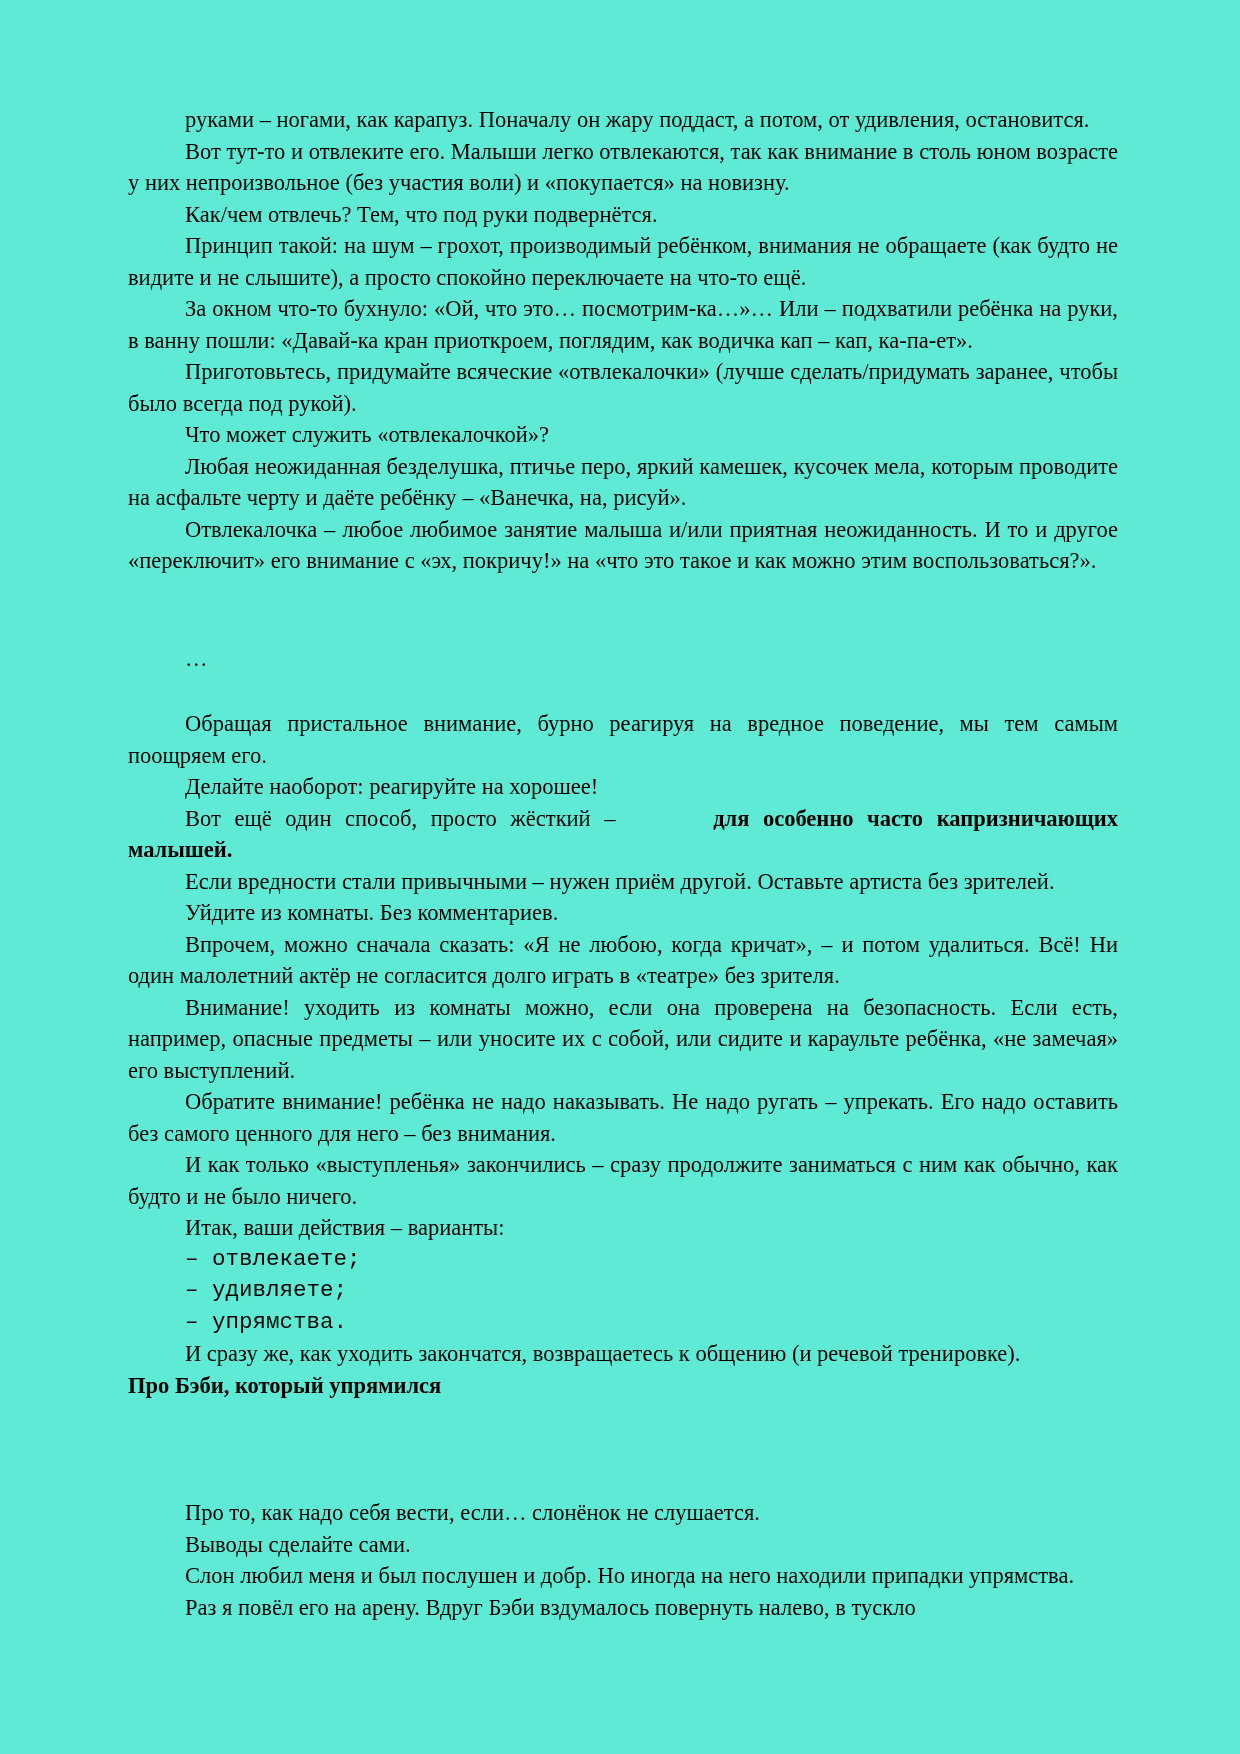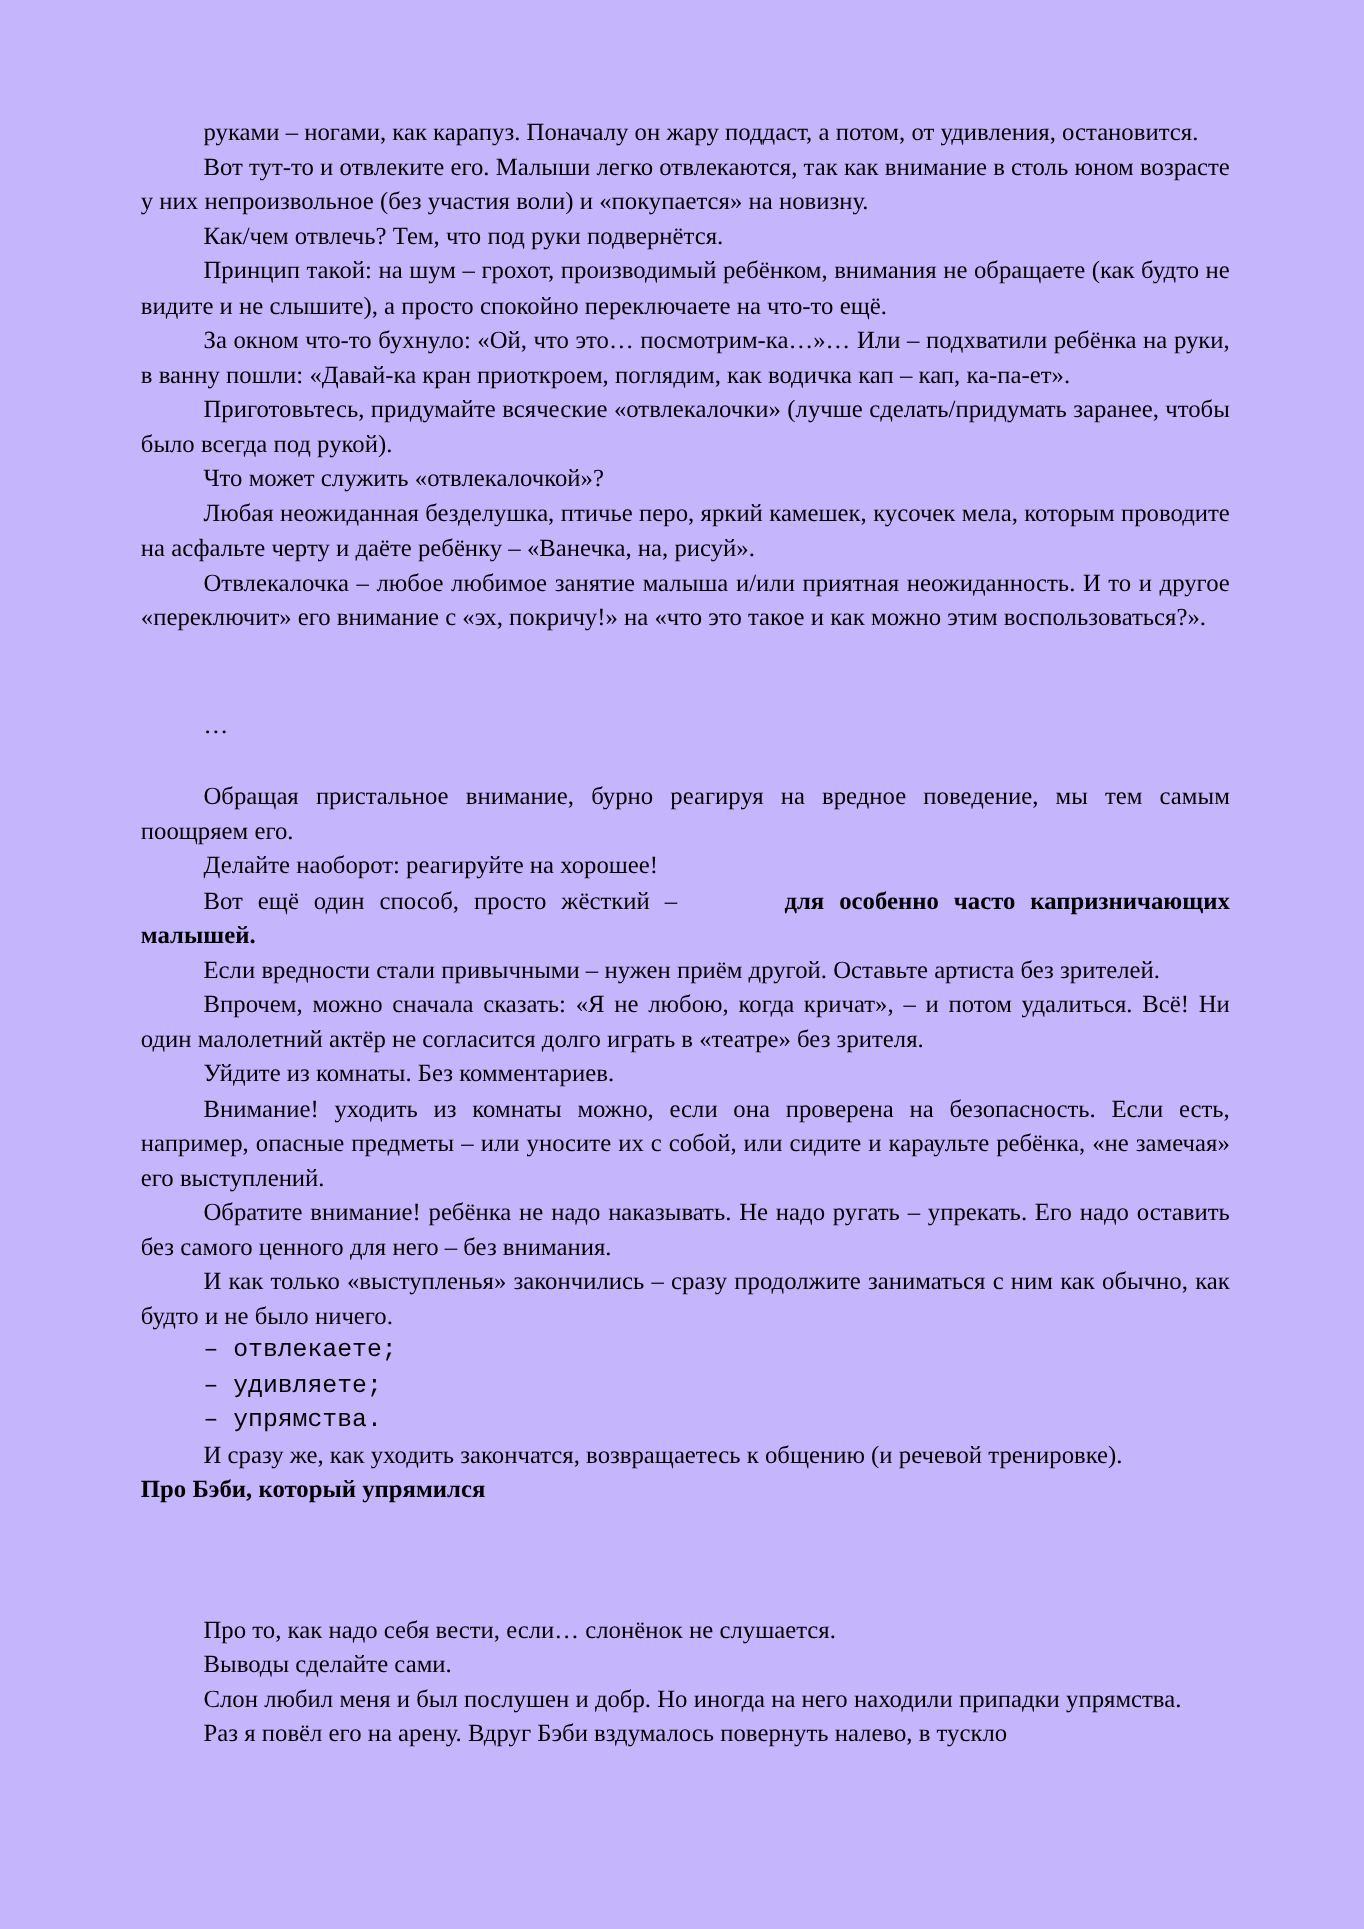--- a/index.html
+++ b/index.html
@@ -14,21 +14,21 @@
     font-family: "Liberation Serif", "DejaVu Serif", serif;
     color: #000000;
     -webkit-font-smoothing: antialiased;
   }
   .page {
     position: relative;
     box-sizing: border-box;
     width: 1240px;
     height: 1754px;
     padding: 104px 122px 0 128px;
-    background: #c4b5fd;
+    background: #5eead4;
   }
   .body-text {
     font-size: 22.5px;
     line-height: 31.5px;
     text-align: justify;
     text-justify: inter-word;
   }
   p {
     margin: 0;
     text-indent: 57px;
@@ -88,30 +88,31 @@
     <div class="gap-md"></div>
 
     <p class="italic">Обращая пристальное внимание, бурно реагируя на вредное поведение, мы тем самым поощряем его.</p>
 
     <p class="italic">Делайте наоборот: реагируйте на хорошее!</p>
 
     <p><span>Вот ещё один способ, просто жёсткий – </span><span class="wide-space"></span><span class="bold">для особенно часто капризничающих малышей.</span></p>
 
     <p>Если вредности стали привычными – нужен приём другой. Оставьте артиста без зрителей.</p>
 
+    <p>Уйдите из комнаты. Без комментариев.</p>
+
     <p>Впрочем, можно сначала сказать: «Я не любою, когда кричат», – и потом удалиться. Всё! Ни один малолетний актёр не согласится долго играть в «театре» без зрителя.</p>
-
-    <p>Уйдите из комнаты. Без комментариев.</p>
 
     <p><span class="italic">Внимание!</span><span> уходить из комнаты можно, если она проверена на безопасность. Если есть, например, опасные предметы – или уносите их с собой, или сидите и караульте ребёнка, «не замечая» его выступлений.</span></p>
 
     <p><span class="italic">Обратите внимание!</span><span> ребёнка не надо наказывать. Не надо ругать – упрекать. Его надо оставить без самого ценного для него – без внимания.</span></p>
 
     <p>И как только «выступленья» закончились – сразу продолжите заниматься с ним как обычно, как будто и не было ничего.</p>
 
+    <p>Итак, ваши действия – варианты:</p>
 
     <p class="dash-item">– отвлекаете;</p>
 
     <p class="dash-item">– удивляете;</p>
 
     <p class="dash-item">– упрямства.</p>
 
     <p>И сразу же, как уходить закончатся, возвращаетесь к общению (и речевой тренировке).</p>
 
     <p class="bold noindent">Про Бэби, который упрямился</p>

